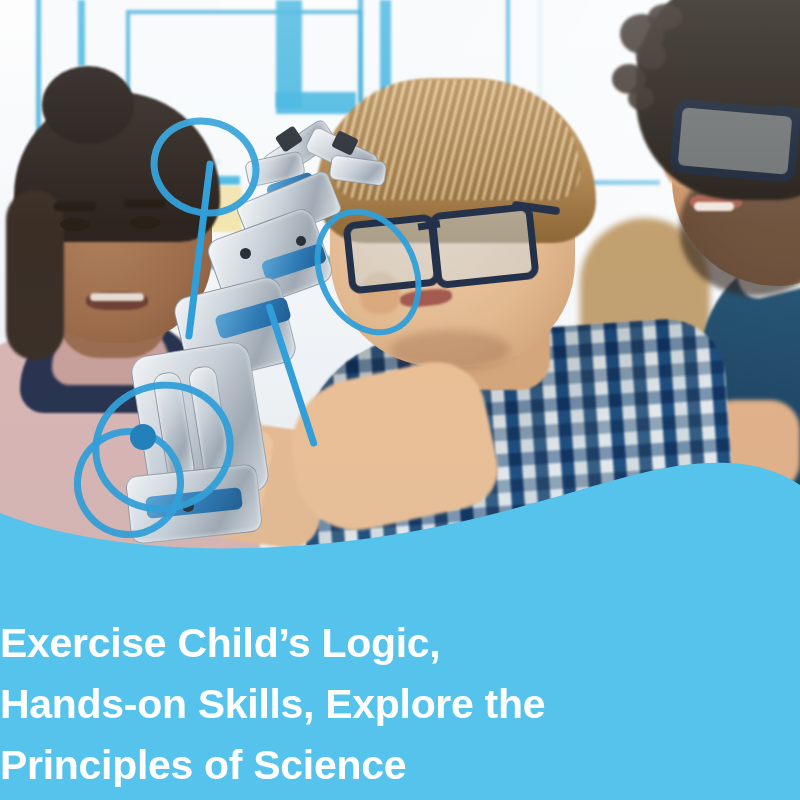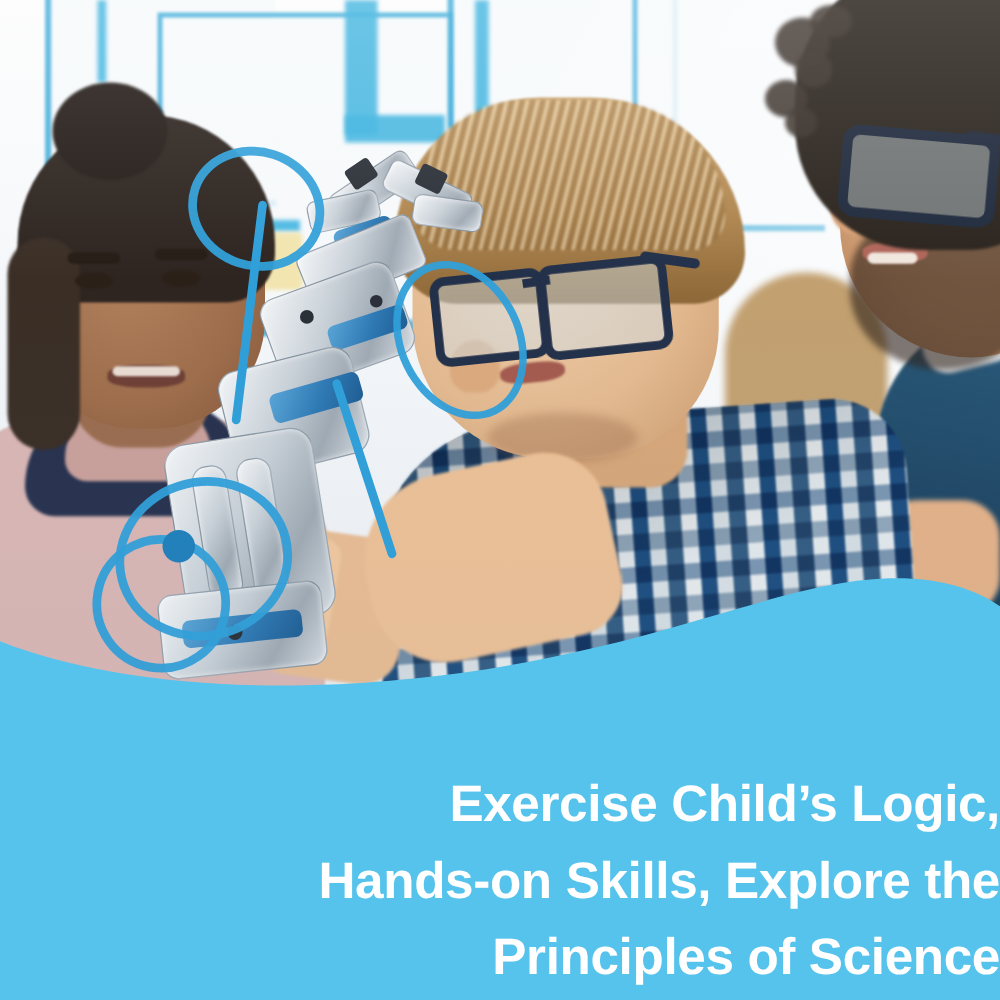--- a/index.html
+++ b/index.html
@@ -326,21 +326,21 @@
     position: absolute;
     left: 0; top: 556px;
     width: 800px; height: 244px;
   }
 
   
   #headline {
     position: absolute;
     left: 0; top: 586px;
     width: 800px;
-    text-align: right;
+    text-align: left;
     color: #ffffff;
     font-size: 41px;
     font-weight: 700;
     line-height: 61px;
     letter-spacing: -0.3px;
     white-space: pre-line;
   }
 </style>
 </head>
 <body>

